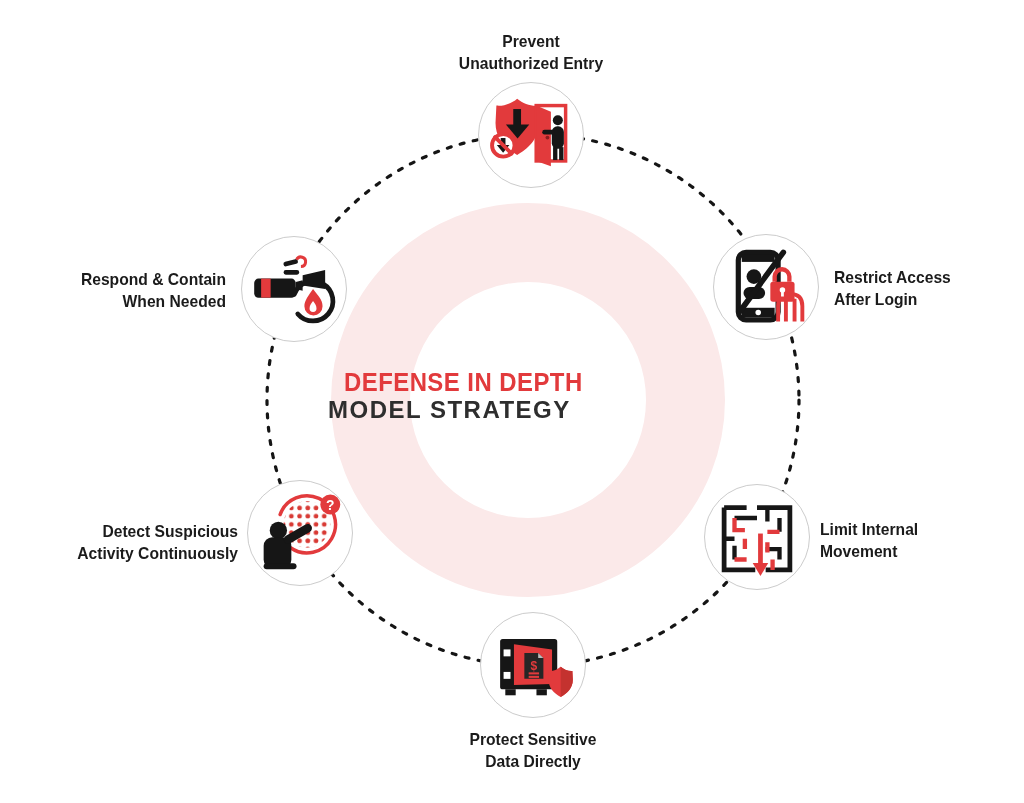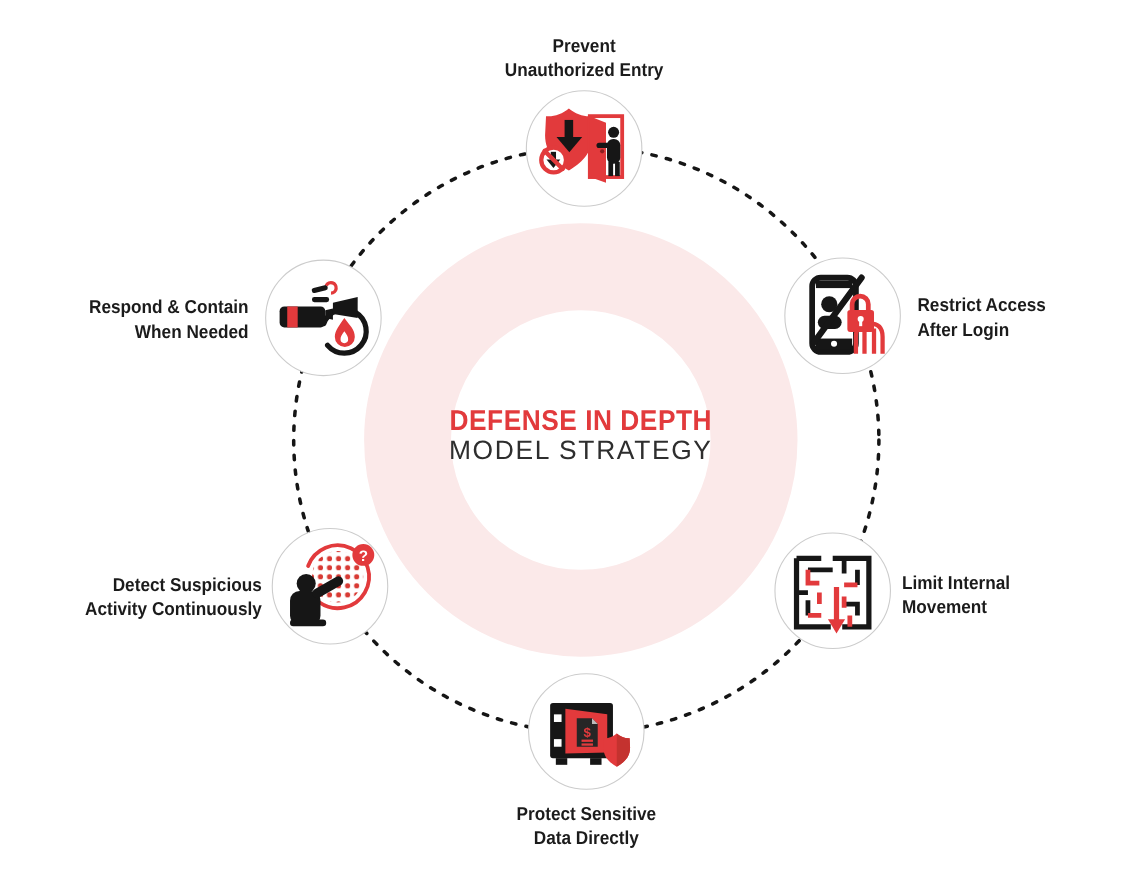--- a/index.html
+++ b/index.html
@@ -16,29 +16,29 @@
     width:1024px;height:803px;position:relative;overflow:hidden;
     font-family:"Liberation Sans", sans-serif;
   }
   .stage{position:absolute;inset:0;}
   .dotted-ring-svg{position:absolute;left:0;top:0;}
   .pink-ring{
     position:absolute;left:331px;top:203px;width:394px;height:394px;
     border:79px solid var(--ring-pink);border-radius:50%;background:#fff;
   }
   .center-text{
-    position:absolute;left:328px;top:369px;width:400px;text-align:center;
+    position:absolute;left:328px;top:369px;width:400px;text-align:left;
   }
   .center-title{
     font-size:26px;font-weight:bold;color:var(--accent);line-height:27px;
     letter-spacing:.5px;transform:scaleX(.92);transform-origin:center;
     white-space:nowrap;
   }
   .center-subtitle{
-    font-size:24px;font-weight:normal;color:var(--subtitle);line-height:27px;
+    font-size:24px;font-weight:bold;color:var(--subtitle);line-height:27px;
     letter-spacing:1.5px;white-space:nowrap;
   }
   .node{
     position:absolute;width:106px;height:106px;border-radius:50%;
     background:#fff;border:1px solid var(--node-border);
     display:flex;align-items:center;justify-content:center;
   }
   .node svg{width:90px;height:90px;}
   .node-label{
     position:absolute;font-size:17px;font-weight:600;color:var(--label);

